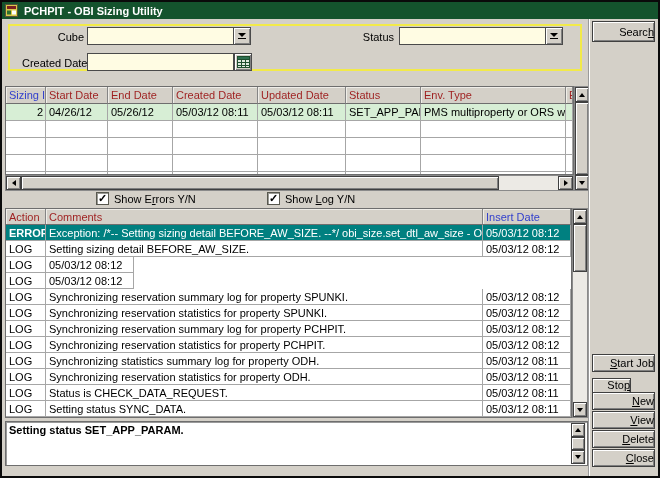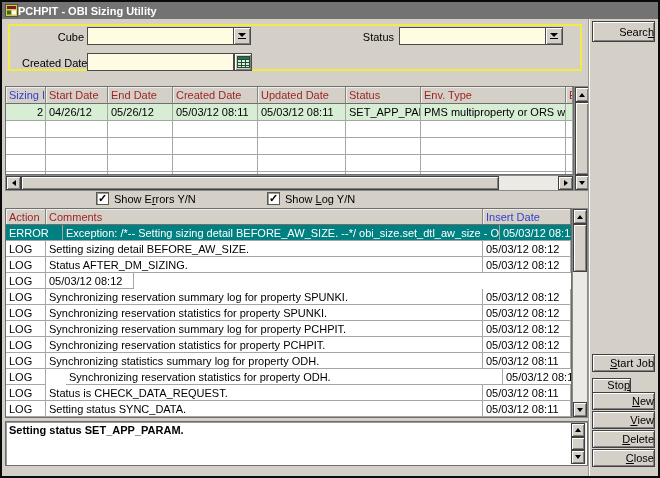--- a/index.html
+++ b/index.html
@@ -1,22 +1,22 @@
 <!DOCTYPE html>
 <html><head>
 <meta charset="utf-8">
 <style>
   html,body{margin:0;padding:0;background:#d4d0c8;}
   .window{position:relative;width:660px;height:478px;box-sizing:border-box;border:2px solid #0a0a0a;
           background:#d4d0c8;font-family:"Liberation Sans",sans-serif;font-size:11px;color:#000;overflow:hidden;}
   .window *{box-sizing:border-box;}
 
   
-  .titlebar{position:absolute;left:0;top:0;width:656px;height:17px;background:#737373;
-            display:flex;align-items:center;gap:0;padding-left:3px;}
+  .titlebar{position:absolute;left:0;top:0;width:656px;height:17px;background:#14532d;
+            display:flex;align-items:center;gap:6px;padding-left:3px;}
   .title-text{color:#fff;font-weight:bold;font-size:11px;white-space:nowrap;}
 
   
   .filter-box{position:absolute;left:6px;top:22px;width:574px;height:47px;border:2px solid #f2ea49;}
   .lbl{position:absolute;height:13px;white-space:nowrap;}
   .r{text-align:right;}
 
   .combo{position:absolute;height:18px;display:flex;}
   .combo-val{flex:1;background:#fffce3;border:1px solid #4a4a4a;border-right:none;padding:2px 3px 0 3px;
              white-space:nowrap;overflow:hidden;}
@@ -214,32 +214,31 @@
   <span class="checkbox" style="left:265px;top:190px;">✓</span>
   <span class="lbl" style="left:283px;top:191px;">Show <u>L</u>og Y/N</span>
 
   <div id="log-table" class="tbl log" style="left:3px;top:206px;width:567px;height:210px;">
       <div class="trow">
         <div class="tcell hdr" style="width: 40px;">Action</div>
         <div class="tcell hdr" style="width: 437px;">Comments</div>
         <div class="tcell hdr hdr-blue" style="width: 88px;">Insert Date</div>
       </div>
       <div class="trow row-error">
-        <div class="tcell" style="width: 57px;">ERROR</div>
+        <div class="tcell" style="width: 40px; font-weight: bold;">ERROR</div>
         <div class="tcell" style="width: 437px;">Exception: /*-- Setting sizing detail BEFORE_AW_SIZE. --*/ obi_size.set_dtl_aw_size - ORA-00904: "V46_H0</div>
         <div class="tcell" style="width: 88px;">05/03/12 08:12</div>
       </div>
       <div class="trow">
         <div class="tcell" style="width: 40px;">LOG</div>
         <div class="tcell" style="width: 437px;">Setting sizing detail BEFORE_AW_SIZE.</div>
         <div class="tcell" style="width: 88px;">05/03/12 08:12</div>
       </div>
       <div class="trow">
         <div class="tcell" style="width: 40px;">LOG</div>
-        <div class="tcell" style="width: 437px;">Status AFTER_DM_SIZING.</div>
         <div class="tcell" style="width: 88px;">05/03/12 08:12</div>
       </div>
       <div class="trow">
         <div class="tcell" style="width: 40px;">LOG</div>
         <div class="tcell" style="width: 88px;">05/03/12 08:12</div>
       </div>
       <div class="trow">
         <div class="tcell" style="width: 40px;">LOG</div>
         <div class="tcell" style="width: 437px;">Synchronizing reservation summary log for property SPUNKI.</div>
         <div class="tcell" style="width: 88px;">05/03/12 08:12</div>
@@ -259,21 +258,21 @@
         <div class="tcell" style="width: 437px;">Synchronizing reservation statistics for property PCHPIT.</div>
         <div class="tcell" style="width: 88px;">05/03/12 08:12</div>
       </div>
       <div class="trow">
         <div class="tcell" style="width: 40px;">LOG</div>
         <div class="tcell" style="width: 437px;">Synchronizing statistics summary log for property ODH.</div>
         <div class="tcell" style="width: 88px;">05/03/12 08:11</div>
       </div>
       <div class="trow">
         <div class="tcell" style="width: 40px;">LOG</div>
-        <div class="tcell" style="width: 437px; margin-left: 20px;">Synchronizing reservation statistics for property ODH.</div>
+        <div class="tcell" style="width: 437px;">Synchronizing reservation statistics for property ODH.</div>
         <div class="tcell" style="width: 88px;">05/03/12 08:11</div>
       </div>
       <div class="trow">
         <div class="tcell" style="width: 40px;">LOG</div>
         <div class="tcell" style="width: 437px;">Status is CHECK_DATA_REQUEST.</div>
         <div class="tcell" style="width: 88px;">05/03/12 08:11</div>
       </div>
       <div class="trow">
         <div class="tcell" style="width: 40px;">LOG</div>
         <div class="tcell" style="width: 437px;">Setting status SYNC_DATA.</div>

